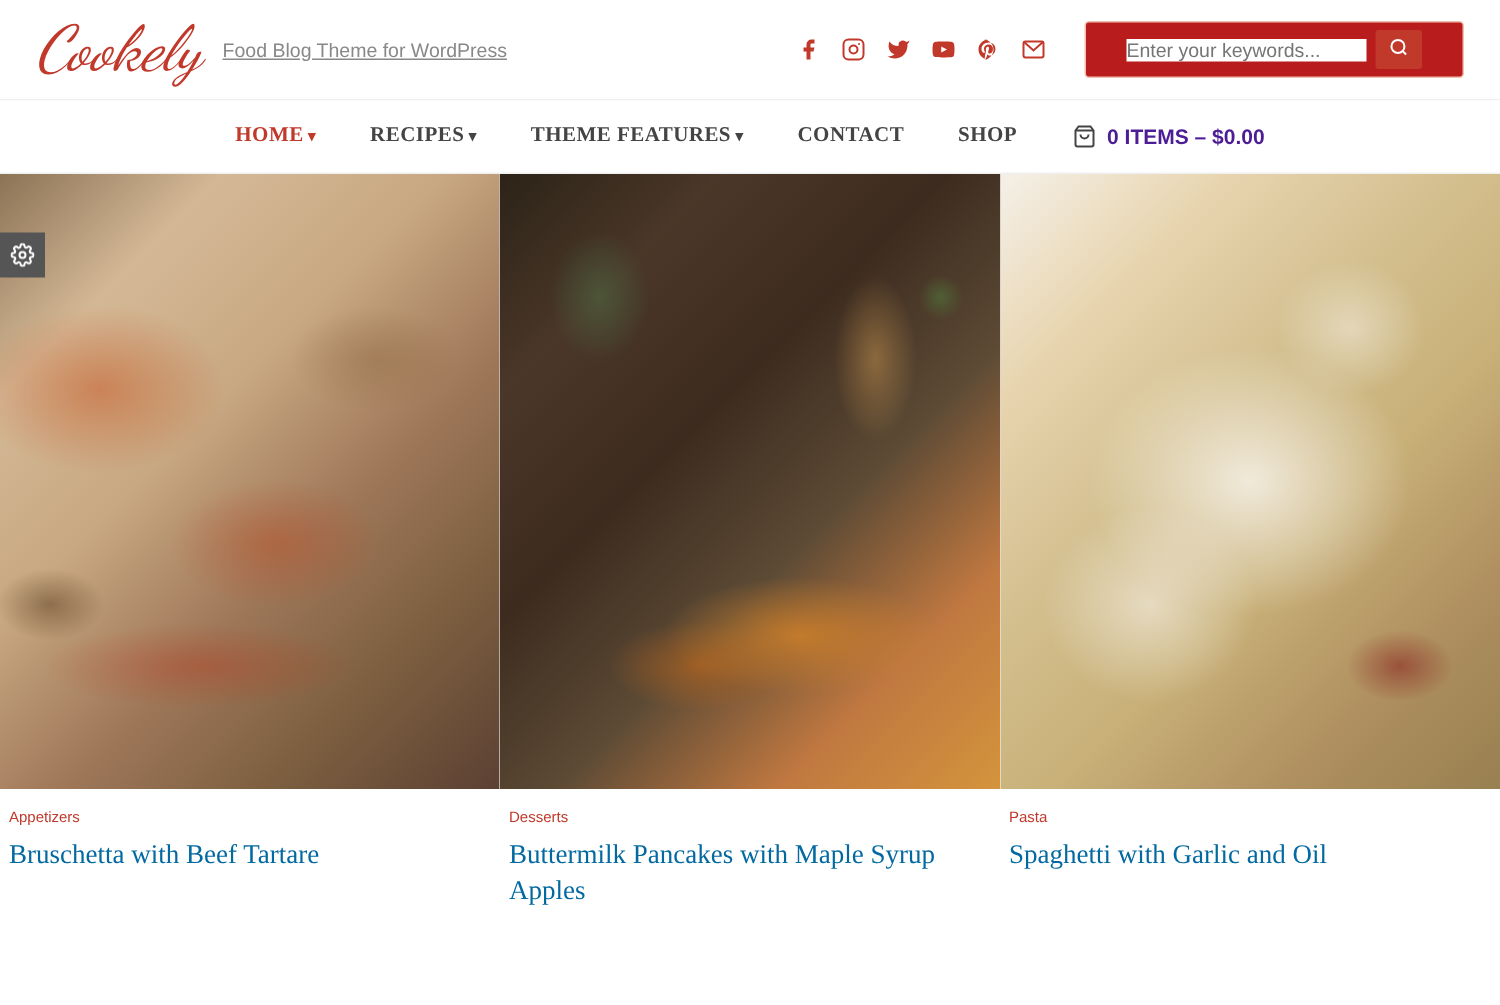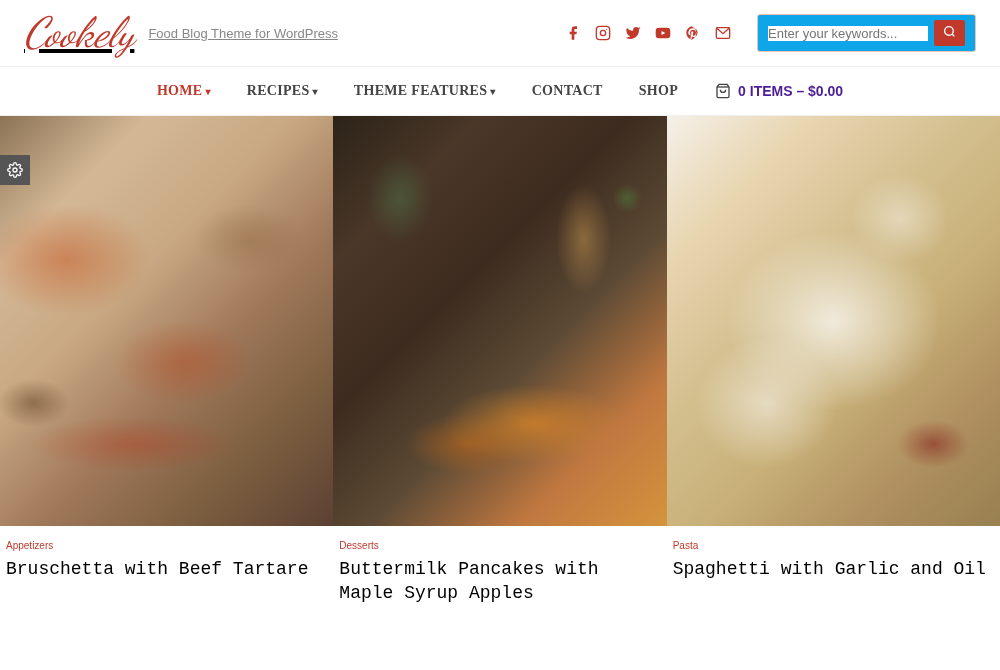--- a/index.html
+++ b/index.html
@@ -52,23 +52,23 @@
       justify-content: center;
       color: #c0392b;
       font-size: 15px;
       cursor: pointer;
     }
     .search-bar {
       display: flex;
       align-items: center;
       border: 1px solid #f0c0b0;
       border-radius: 3px;
-      padding: 5px 10px;
+      padding: 5px 27px;
       gap: 6px;
-      background: #0ea5e9;
+      background: #b91c1c;
     }
     .search-input {
       border: none;
       outline: none;
       font-size: 13px;
       color: #aaa;
       width: 160px;
       font-family: Arial, sans-serif;
     }
     .search-btn {
@@ -167,23 +167,23 @@
       padding: 14px 6px 10px 6px;
     }
     .card-category {
       font-family: Arial, sans-serif;
       font-size: 10px;
       color: #c0392b;
       margin-bottom: 6px;
       display: block;
     }
     .card-title {
-      font-family: Liberation Mono, monospace;
+      font-family: Liberation Serif, serif;
       font-size: 18px;
-      color: #000000;
+      color: #0369a1;
       line-height: 1.35;
     }
 
     
     .img-bruschetta {
       background: linear-gradient(135deg, #8B7355 0%, #D4B896 20%, #C8A882 40%, #A0785A 60%, #7B5E3F 80%, #5C4033 100%);
       position: relative;
       overflow: hidden;
     }
     .img-spaghetti {
@@ -229,21 +229,21 @@
         radial-gradient(ellipse 50px 100px at 75% 30%, rgba(200,150,80,0.5) 0%, transparent 55%),
         radial-gradient(ellipse 60px 80px at 20% 20%, rgba(80,130,80,0.4) 0%, transparent 55%),
         radial-gradient(ellipse 30px 30px at 88% 20%, rgba(80,130,60,0.5) 0%, transparent 50%);
     }
   </style>
 </head>
 <body>
 
 <header class="header">
   <div class="logo-area">
-    <div style="display:flex;flex-direction:column;align-items:flex-start;text-decoration:underline;">
+    <div style="display:flex;flex-direction:column;align-items:flex-start;">
       <span class="logo-text">Cookely</span>
     </div>
     <span class="logo-tagline">Food Blog Theme for WordPress</span>
   </div>
   <div class="header-right">
     <div class="social-icons">
       <span class="social-icon">
         <svg width="16" height="16" viewBox="0 0 24 24" fill="#c0392b">
             <path d="M18 2h-3a5 5 0 00-5 5v3H7v4h3v8h4v-8h3l1-4h-4V7a1 1 0 011-1h3z"></path>
           </svg>

